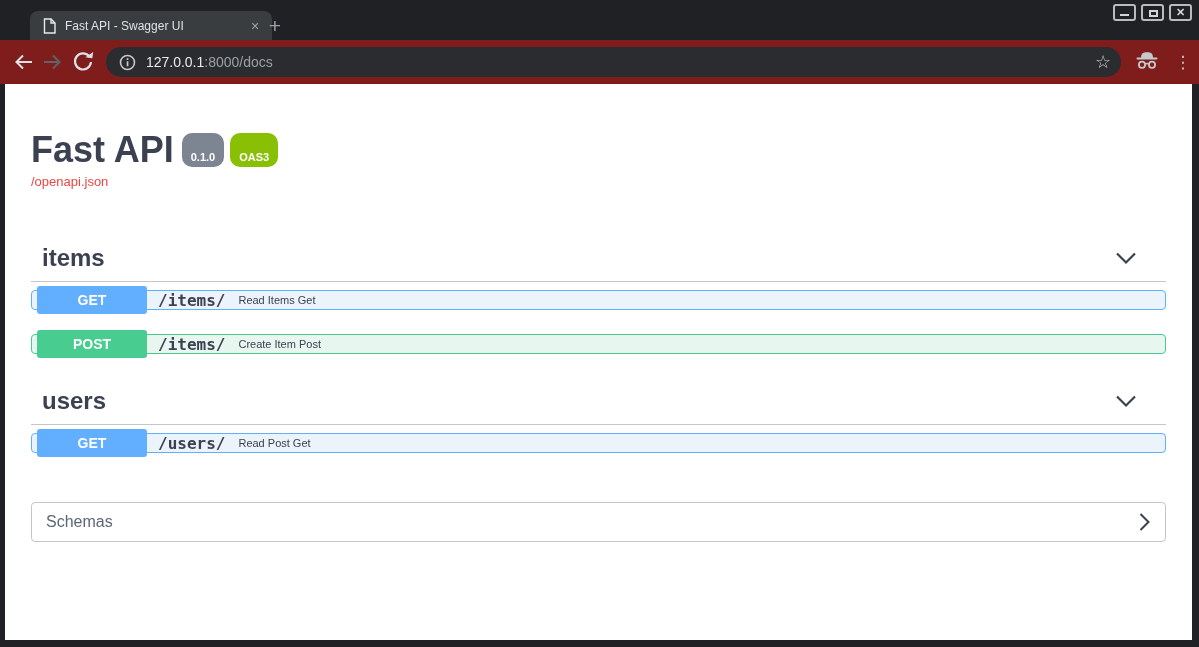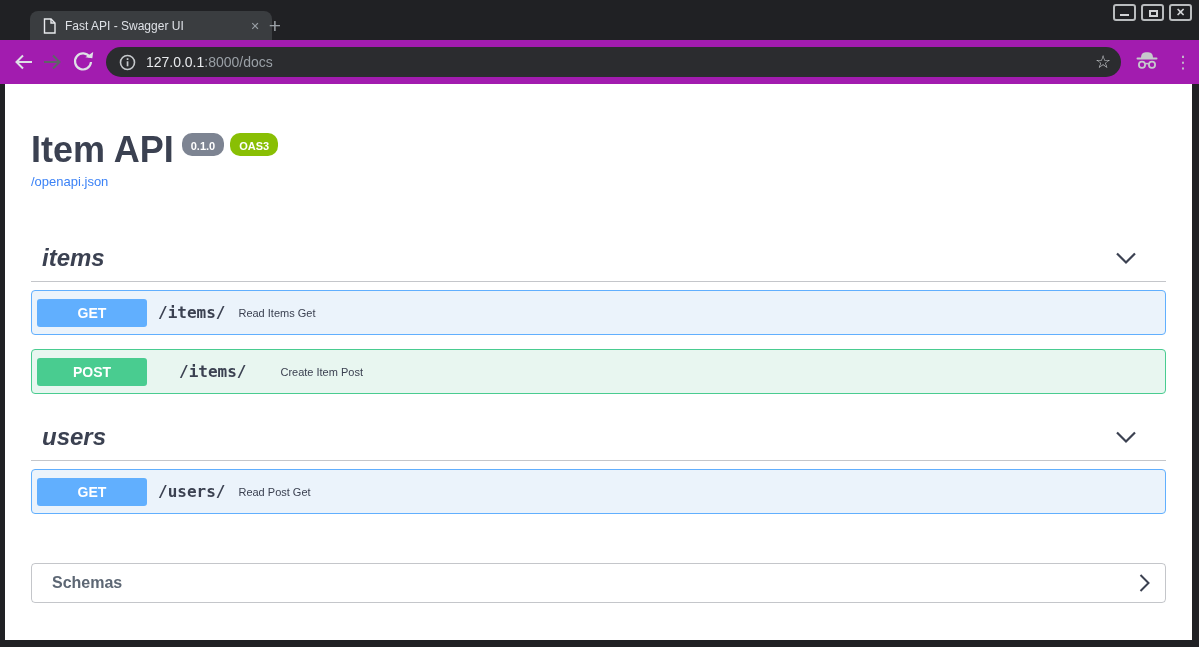--- a/index.html
+++ b/index.html
@@ -16,21 +16,21 @@
                text-align:center; border-radius:50%; cursor:default; }
   .new-tab { position:absolute; left:263px; top:15px; width:24px; height:24px; color:#9aa0a6;
              font-size:21px; line-height:22px; text-align:center; font-weight:400; }
   .win-controls { position:absolute; right:7px; top:4px; display:flex; gap:5px; }
   .win-btn { width:23px; height:17px; border:2px solid #b9bcbe; border-radius:3px;
              position:relative; background:transparent; }
   .win-btn .bar { position:absolute; left:5px; right:5px; bottom:3px; height:2px; background:#d2d4d6; }
   .win-btn .box { position:absolute; left:6px; top:4px; width:9px; height:7px; border:2px solid #d2d4d6; }
   .win-btn.close-btn { color:#d2d4d6; font-size:11px; font-weight:bold; text-align:center; line-height:13px; }
 
-  .toolbar { position:absolute; top:40px; left:0; right:0; height:44px; background:#a21caf;
+  .toolbar { position:absolute; top:40px; left:0; right:0; height:44px; background:#7f1d1d;
              display:flex; align-items:center; }
   .navbtn { width:30px; height:30px; display:flex; align-items:center; justify-content:center; }
   .navbtn:first-child { margin-left:8px; }
   .omnibox { margin-left:8px; height:30px; width:1016px; background:#2b2c2f; border-radius:15px;
              display:flex; align-items:center; padding:0 10px 0 13px; }
   .url { font-size:14px; margin-left:10px; flex:1; white-space:nowrap; }
   .url .host { color:#e8eaed; }
   .url .rest { color:#9aa0a6; }
   .star { color:#c8cbce; font-size:18px; line-height:18px; }
   .incog { margin-left:14px; }
@@ -39,47 +39,47 @@
 
   
   .page { position:absolute; left:5px; right:7px; top:84px; bottom:7px; background:#ffffff;
           overflow:hidden; color:#3b4151; }
   .wrapper { padding:0 26px; }
 
   .info { margin-top:46px; }
   .api-title { font-size:36px; font-weight:bold; color:#3b4151; line-height:40px; display:inline; }
   .badges { display:inline-block; vertical-align:top; margin-top:3px; margin-left:8px; }
   .badge { display:inline-block; color:#fff; font-size:11px; font-weight:bold; line-height:11px;
-           padding:8px 9px 4px; border-radius:10px; margin-right:6px; }
+           padding:19px 9px 4px; border-radius:10px; margin-right:6px; }
   .badge.version { background:#7d8492; }
   .badge.oas3 { background:#89bf04; }
-  .spec-link { display:block; margin-top:4px; color:#3b82f6; font-size:13px; text-decoration:none; }
+  .spec-link { display:block; margin-top:4px; color:#ef4444; font-size:13px; text-decoration:none; }
 
   .tag-section { margin-top:46px; }
   .tag-section.users { margin-top:20px; }
   .tag-header { display:flex; align-items:center; justify-content:space-between;
-                padding:10px 10px 10px 11px; border-bottom:1px solid rgba(59,65,81,.3);font-style:italic; }
+                padding:10px 10px 10px 11px; border-bottom:1px solid rgba(59,65,81,.3); }
   .tag-name { font-size:24px; font-weight:bold; color:#3b4151; line-height:26px; }
   .tag-chevron { margin-right:18px; display:flex; }
 
   .opblocks { padding-top:8px; }
-  .opblock { height:45px; border-radius:4px; display:flex; align-items:center; margin-bottom:14px; }
+  .opblock { height:20px; border-radius:4px; display:flex; align-items:center; margin-bottom:24px; }
   .opblock.get  { background:#ebf3fb; border:1px solid #61affe; }
-  .opblock.post { background:#e8f6f0; border:1px solid #49cc90;gap:21px; }
+  .opblock.post { background:#e8f6f0; border:1px solid #49cc90; }
   .method { width:110px; height:28px; margin-left:5px; border-radius:3px; color:#fff;
             font-size:14px; font-weight:bold; text-align:center; line-height:28px; }
   .opblock.get  .method { background:#61affe; }
   .opblock.post .method { background:#49cc90; }
   .path { font-family:"DejaVu Sans Mono", monospace; font-weight:bold; font-size:16px;
           color:#3b4151; margin-left:11px; }
   .summary { font-size:11px; color:#3b4151; margin-left:13px; }
 
   .schemas { margin-top:49px; height:40px; border:1px solid rgba(59,65,81,.3); border-radius:4px;
              display:flex; align-items:center; justify-content:space-between; padding:0 14px; }
-  .schemas-label { font-size:16px; font-weight:bold; color:#5d6774;margin-left:6px; }
+  .schemas-label { font-size:16px; font-weight:normal; color:#5d6774; }
 </style>
 </head>
 <body>
 
 <div class="tabbar">
   <div class="tab">
     <span style="display:flex;">
       <svg width="13" height="16" viewBox="0 0 13 16">
         <path d="M1.5 1 h6.5 l4 4 v10 h-10.5 z" fill="none" stroke="#e8eaed" stroke-width="1.4"></path>
         <path d="M8 1 v4 h4" fill="none" stroke="#e8eaed" stroke-width="1.4"></path>
@@ -137,21 +137,21 @@
       <path d="M10.1 14.3 C11.2 13.2 12.8 13.2 13.9 14.3" fill="none" stroke="#c6c9cc" stroke-width="1.6"></path>
     </svg>
   </div>
   <div class="kebab">⋮</div>
 </div>
 
 <div class="page">
   <div class="wrapper">
 
     <div class="info">
-      <h1 class="api-title">Item API</h1><span class="badges"><span class="badge version">0.1.0</span><span class="badge oas3">OAS3</span></span>
+      <h1 class="api-title">Fast API</h1><span class="badges"><span class="badge version">0.1.0</span><span class="badge oas3">OAS3</span></span>
       <a class="spec-link" href="#">/openapi.json</a>
     </div>
 
     <div class="tag-section">
       <div class="tag-header">
         <span class="tag-name">items</span>
         <span class="tag-chevron">
           <svg width="24" height="14" viewBox="0 0 24 14">
             <path d="M3 2.5 L12 11.5 L21 2.5" fill="none" stroke="#3b4151" stroke-width="2.2"></path>
           </svg>

